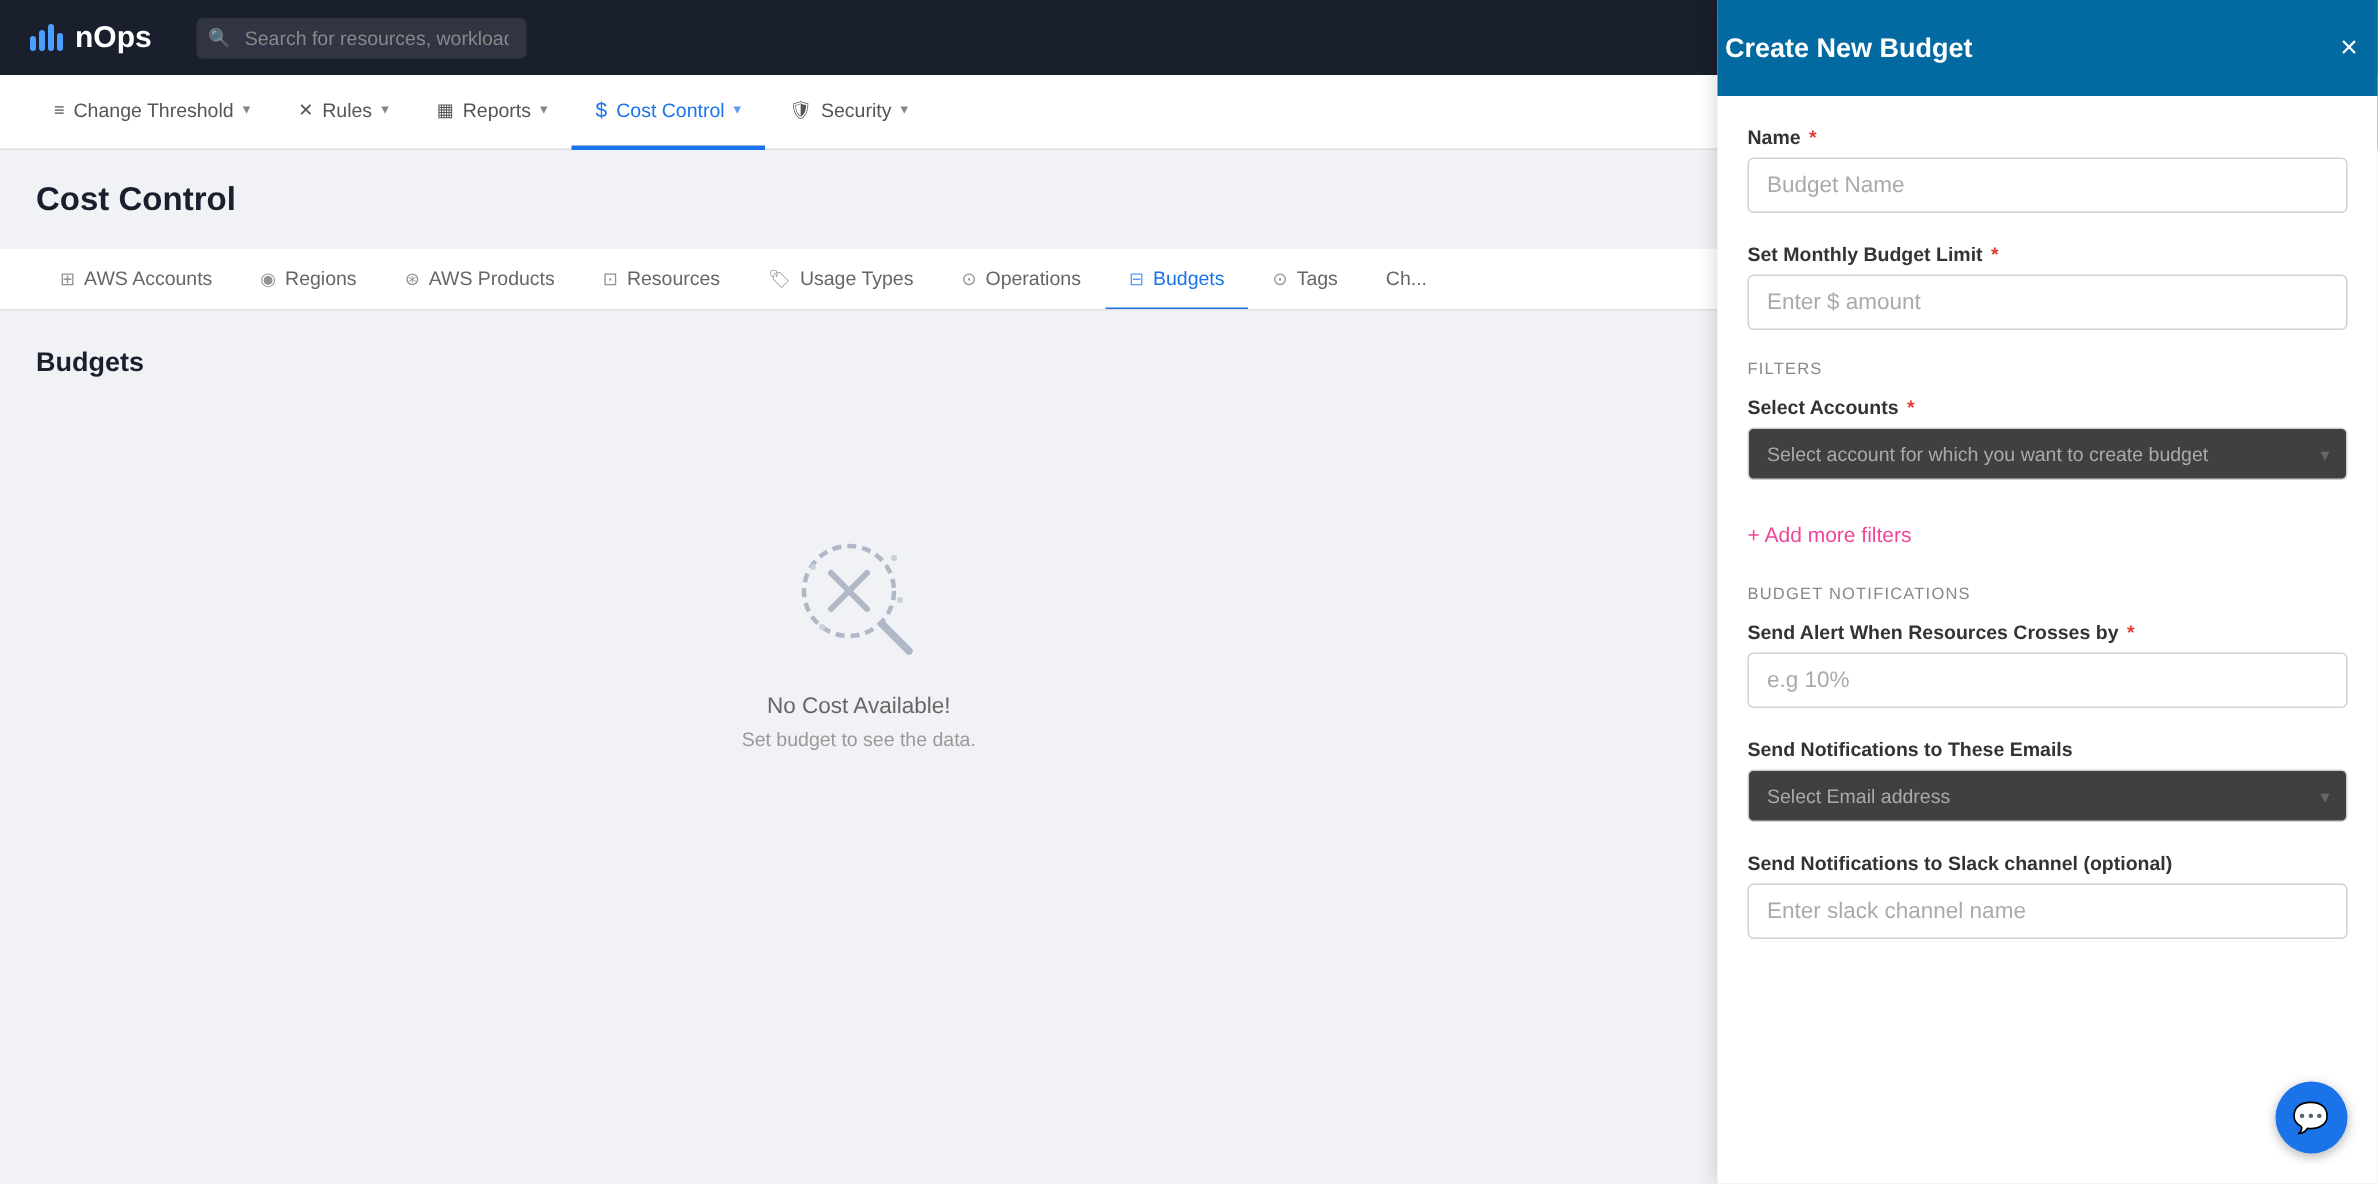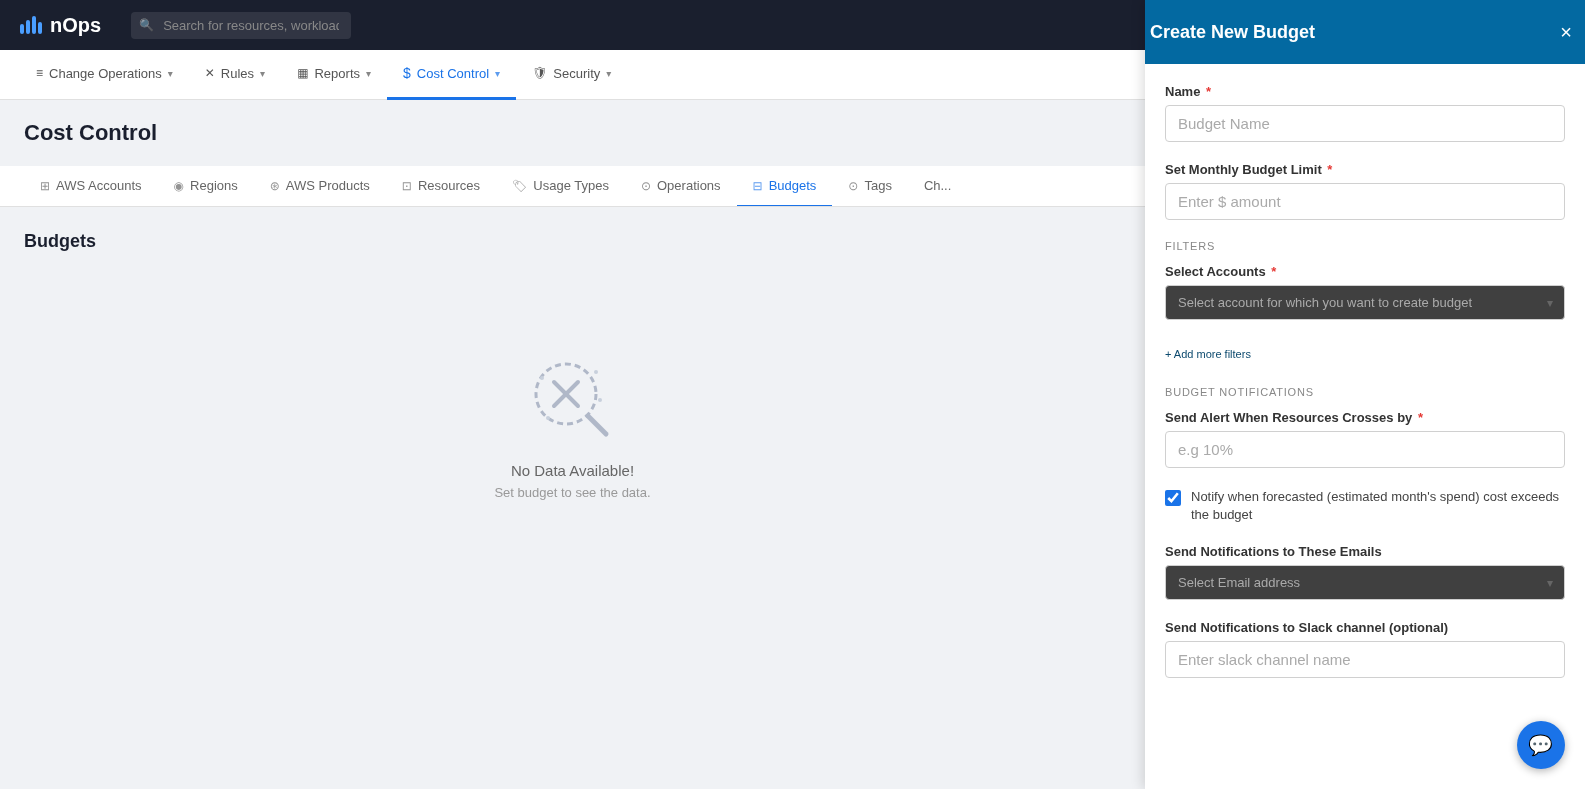--- a/index.html
+++ b/index.html
@@ -270,22 +270,22 @@
       border: 1px solid #d0d0d0;
       border-radius: 4px;
       font-size: 13px;
       color: #aaa;
       background: #404040;
       appearance: none;
       cursor: pointer;
     }
 
     .add-filters-btn {
-      color: #0c4a6e;
-      font-size: 11px;
+      color: #ec4899;
+      font-size: 14px;
       cursor: pointer;
       display: inline-flex;
       align-items: center;
       gap: 4px;
       margin-top: 8px;
       background: none;
       border: none;
       padding: 0;
     }
 
@@ -344,21 +344,21 @@
     <span>nOps</span>
   </div>
   <div class="search-wrapper">
     <input class="search-bar" type="text" placeholder="Search for resources, workload, users or anything..." style="">
   </div>
 </nav>
 
 <nav class="sec-nav">
   <div class="sec-nav-item">
     <span style="font-size:12px;">≡</span>
-    <span>Change Operations</span>
+    <span>Change Threshold</span>
     <span class="chevron">▾</span>
   </div>
   <div class="sec-nav-item">
     <span style="font-size:12px;">✕</span>
     <span>Rules</span>
     <span class="chevron">▾</span>
   </div>
   <div class="sec-nav-item">
     <span style="font-size:12px;">▦</span>
     <span>Reports</span>
@@ -428,21 +428,21 @@
         <line x1="26" y1="26" x2="50" y2="50" stroke="#b0b8c8" stroke-width="4" stroke-linecap="round"></line>
         <line x1="50" y1="26" x2="26" y2="50" stroke="#b0b8c8" stroke-width="4" stroke-linecap="round"></line>
 
         <line x1="60" y1="60" x2="78" y2="78" stroke="#b0b8c8" stroke-width="5" stroke-linecap="round"></line>
 
         <circle cx="14" cy="22" r="2" fill="#c8d0dc"></circle>
         <circle cx="68" cy="16" r="2" fill="#c8d0dc"></circle>
         <circle cx="72" cy="44" r="2" fill="#c8d0dc"></circle>
         <circle cx="20" cy="62" r="2" fill="#c8d0dc"></circle>
       </svg>
-      <p class="empty-text-primary">No Data Available!</p>
+      <p class="empty-text-primary">No Cost Available!</p>
       <p class="empty-text-secondary">Set budget to see the data.</p>
     </div>
   </div>
 </div>
 
 <div class="side-panel">
   <div class="panel-header">
     <h2 class="panel-title">Create New Budget</h2>
     <button class="close-btn">×</button>
   </div>
@@ -489,24 +489,20 @@
       <div class="section-label">BUDGET NOTIFICATIONS</div>
 
       <div class="form-group">
         <label class="form-label">
           <span>Send Alert When Resources Crosses by</span>
           <span class="required">*</span>
         </label>
         <input class="form-input" type="text" placeholder="e.g 10%" style="">
       </div>
 
-      <div class="checkbox-group">
-        <input type="checkbox" class="checkbox-input" checked="" style="">
-        <label class="checkbox-label">Notify when forecasted (estimated month's spend) cost exceeds the budget</label>
-      </div>
 
       <div class="form-group" style="margin-top:20px;">
         <label class="form-label">Send Notifications to These Emails</label>
         <div class="select-wrapper">
           <select class="form-select">
             <option value="">Select Email address</option>
           </select>
         </div>
       </div>
 

